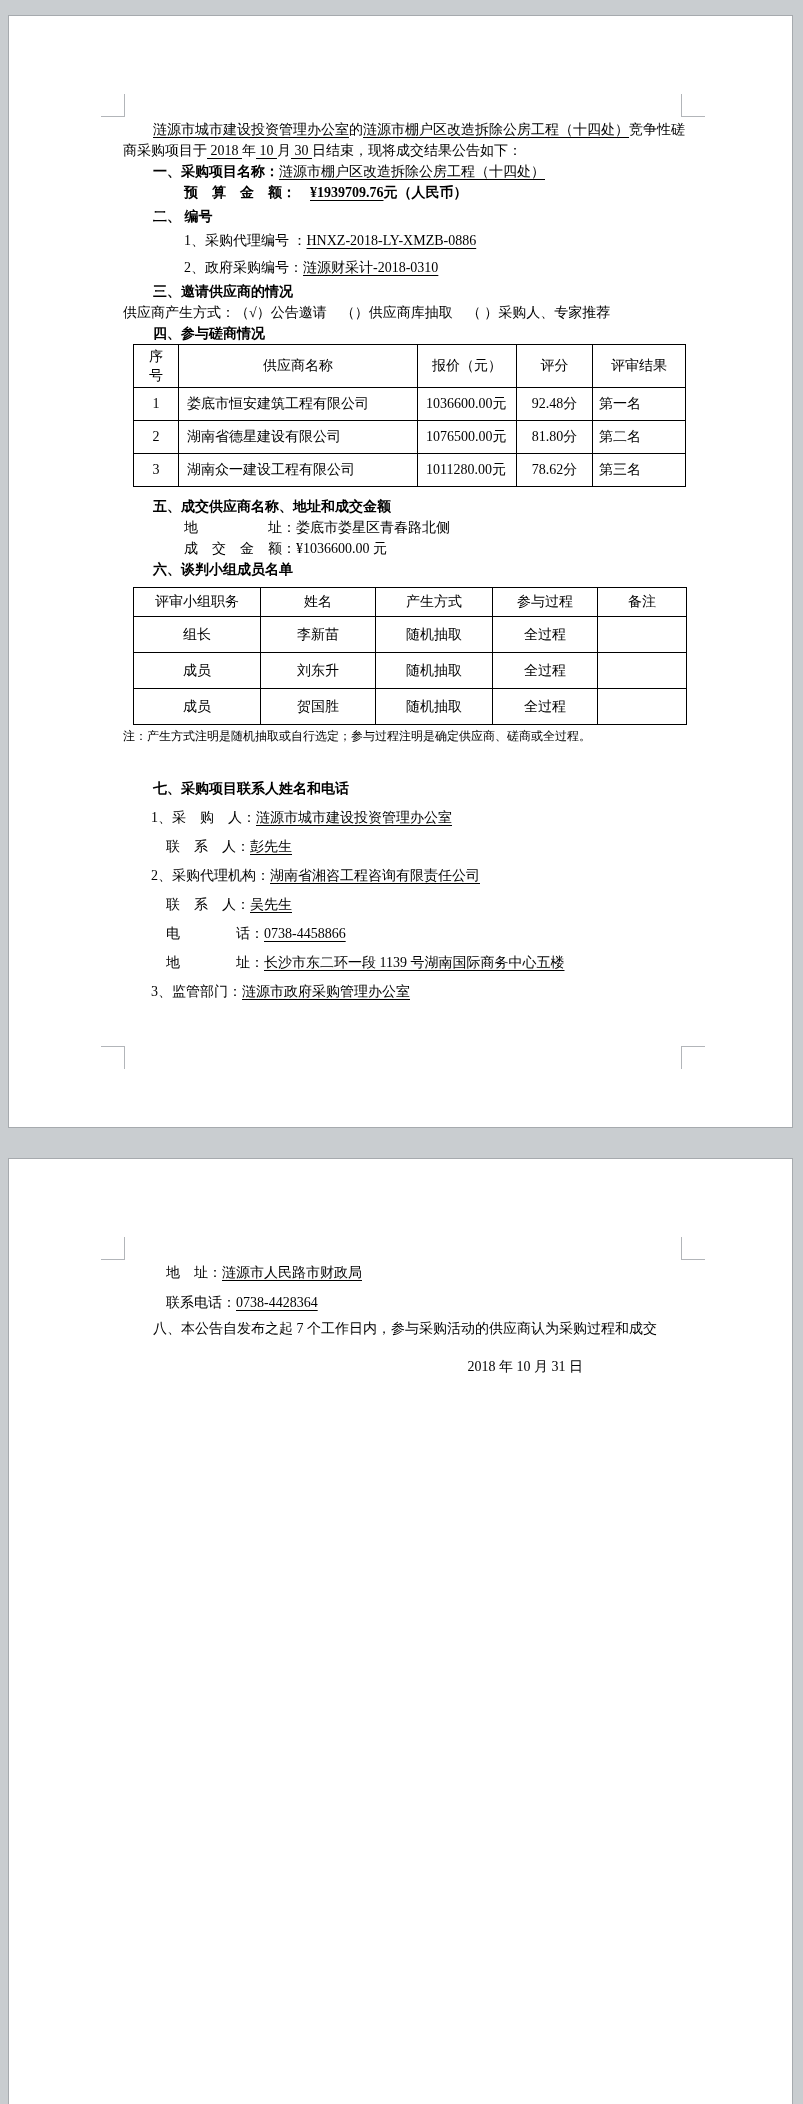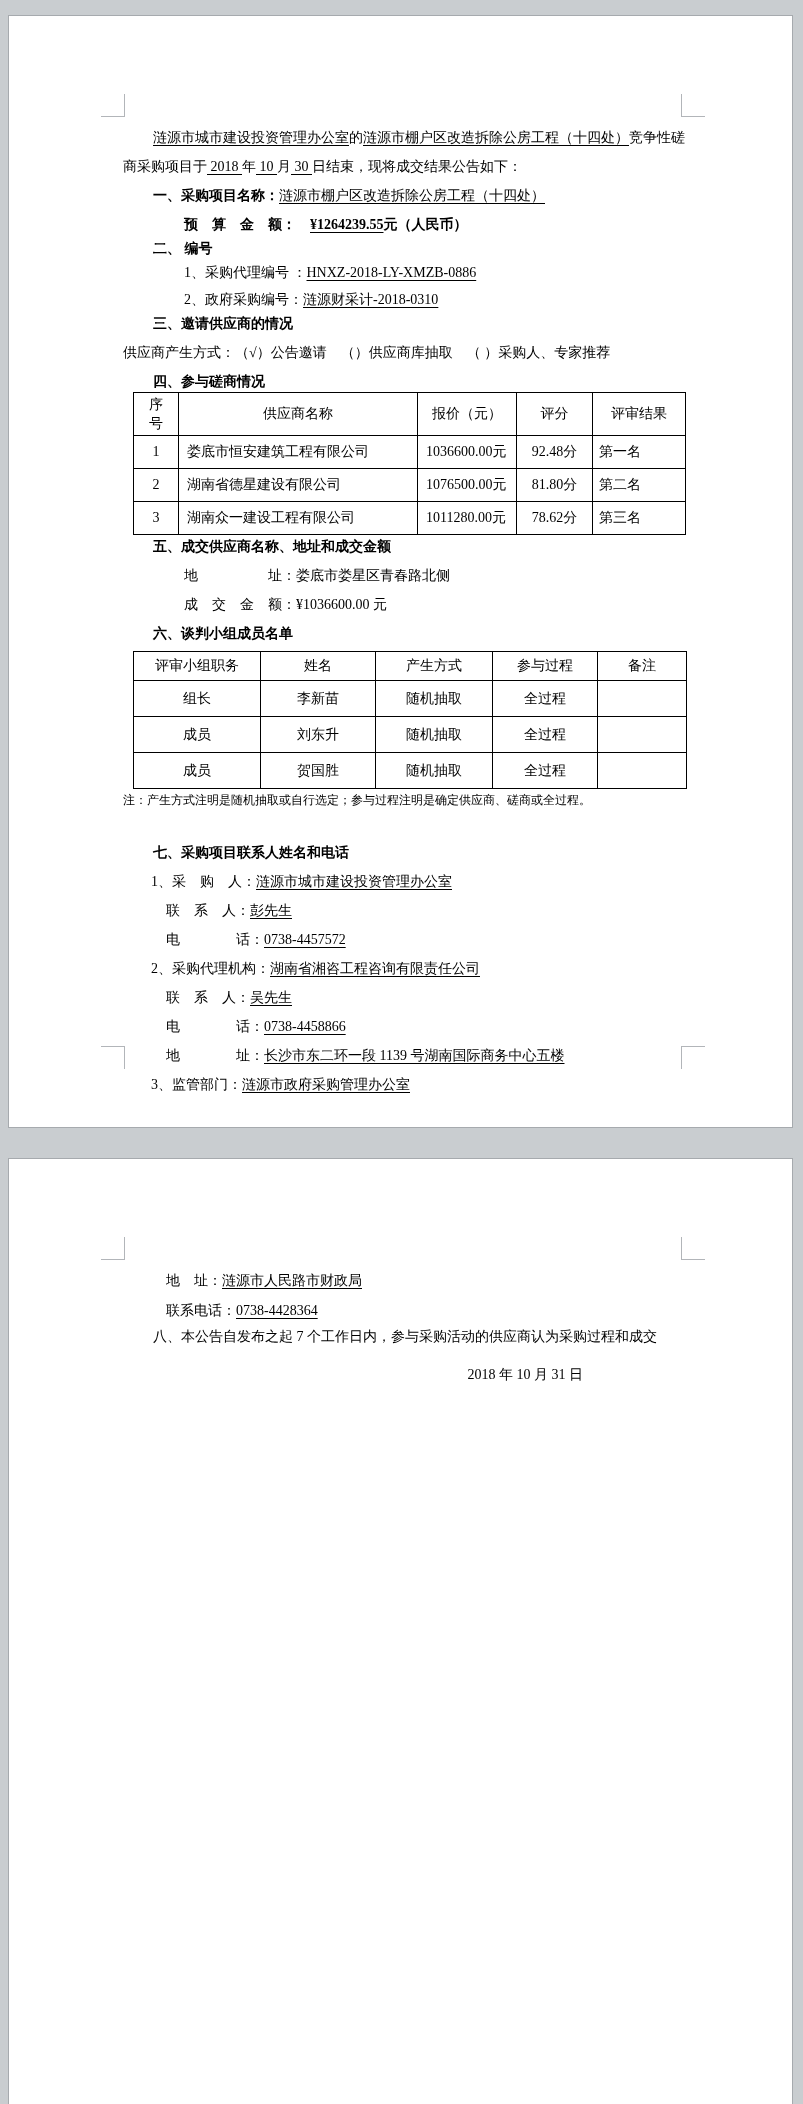--- a/index.html
+++ b/index.html
@@ -14,45 +14,45 @@
     background:#fff;border:1px solid #a6aaae;box-sizing:border-box;
   }
   #page1{top:15px;}
   #page2{top:1158px;}
   .mk{position:absolute;width:23px;height:22px;border:0 solid #b2b5b9;}
   .mk.tl{left:92px;top:78px;border-right-width:1px;border-bottom-width:1px;}
   .mk.tr{left:672px;top:78px;border-left-width:1px;border-bottom-width:1px;}
   .mk.bl{left:92px;top:1030px;border-right-width:1px;border-top-width:1px;}
   .mk.br{left:672px;top:1030px;border-left-width:1px;border-top-width:1px;}
   .content{position:absolute;left:114px;top:103px;width:560px;}
-  .l{font-size:14px;line-height:21px;white-space:nowrap;margin-top:8px;}
+  .l{font-size:14px;line-height:21px;white-space:nowrap;}
   .b{font-weight:bold;}
   .u{text-decoration:underline;text-underline-offset:3px;}
   .i1{padding-left:30px;}
   .i2{padding-left:61px;}
   .i7a{padding-left:28px;}
   .i7b{padding-left:43px;}
-  .mt3{margin-top:3px;} .mt6{margin-top:6px;} .mt9{margin-top:1px;}
+  .mt3{margin-top:3px;} .mt6{margin-top:6px;} .mt9{margin-top:9px;}
   .s7line{margin-top:8px;}
   .s7title{margin-top:33px;}
   table{border-collapse:collapse;table-layout:fixed;margin-left:10px;font-size:14px;}
   td,th{border:1px solid #000;font-weight:normal;padding:0;text-align:center;vertical-align:middle;overflow:hidden;}
   #t1{width:548px;margin-top:0;padding-left:44px;}
   #t1 th{height:42px;}
   #t1 td{height:32px;}
   #t1 .c0{width:44px;} #t1 .c1{width:238px;margin-left:43px;} #t1 .c2{width:98px;} #t1 .c3{width:75px;} #t1 .c4{width:92px;border-radius:14px;}
   #t1 td.c1,#t1 td.c2{text-align:left;padding-left:8px;}
   #t1 td.c4{text-align:left;padding-left:6px;}
   .vwrap{display:inline-block;width:1em;word-break:break-all;line-height:19px;}
   #t2{width:548px;margin-top:7px;}
   #t2 th{height:28px;text-align:center;}
   #t2 td{height:35px;}
   #t2 .c0{width:126px;} #t2 .c1{width:114px;} #t2 .c2{width:116px;} #t2 .c3{width:104px;} #t2 .c4{width:88px;}
   .note{font-size:12px;line-height:18px;margin-top:2px;white-space:nowrap;}
-  .p2l1{margin-top:8px;}
+  .p2l1{margin-top:0;}
   .p2l2{margin-top:9px;}
   .p2para{margin-top:5px;}
   .dateline{margin-top:17px;text-align:right;padding-right:100px;}
 </style>
 </head>
 <body>
 
 <div class="page" id="page1">
   <div class="mk tl"></div>
   <div class="mk tr"></div>
@@ -60,21 +60,21 @@
   <div class="mk br"></div>
 
   <div class="content">
 
     <div class="l i1"><span class="u">涟源市城市建设投资管理办公室</span><span>的</span><span class="u">涟源市棚户区改造拆除公房工程（十四处）</span><span>竞争性磋</span></div>
 
     <div class="l"><span>商采购项目于</span><span class="u"> 2018 </span><span>年</span><span class="u"> 10 </span><span>月</span><span class="u"> 30 </span><span>日结束，现将成交结果公告如下：</span></div>
 
     <div class="l i1"><span class="b">一、采购项目名称：</span><span class="u">涟源市棚户区改造拆除公房工程（十四处）</span></div>
 
-    <div class="l i2 b"><span>预　算　金　额：　</span><span class="u">¥1264239.55</span><span>元（人民币）</span></div>
+    <div class="l i2 b"><span>预　算　金　额：　</span><span class="u">¥1939709.76</span><span>元（人民币）</span></div>
 
     <div class="l i1 b mt3">二、 编号</div>
 
     <div class="l i2 mt3"><span>1、采购代理编号 ：</span><span class="u">HNXZ-2018-LY-XMZB-0886</span></div>
 
     <div class="l i2 mt6"><span>2、政府采购编号：</span><span class="u">涟源财采计-2018-0310</span></div>
 
     <div class="l i1 b mt3">三、邀请供应商的情况</div>
 
     <div class="l">供应商产生方式：（√）公告邀请　（）供应商库抽取　（ ）采购人、专家推荐</div>
@@ -152,21 +152,20 @@
       </tr>
     </tbody>
       </table>
 
     <div class="note">注：产生方式注明是随机抽取或自行选定；参与过程注明是确定供应商、磋商或全过程。</div>
 
     <div class="l i1 b s7title">七、采购项目联系人姓名和电话</div>
 
     <div class="l i7a s7line"><span>1、采　购　人：</span><span class="u">涟源市城市建设投资管理办公室</span></div>
     <div class="l i7b s7line"><span>联　系　人：</span><span class="u">彭先生</span></div>
-    <div class="l i7b s7line"><span>电　　　　话：</span><span class="u">0738-4457572</span></div>
     <div class="l i7a s7line"><span>2、采购代理机构：</span><span class="u">湖南省湘咨工程咨询有限责任公司</span></div>
     <div class="l i7b s7line"><span>联　系　人：</span><span class="u">吴先生</span></div>
     <div class="l i7b s7line"><span>电　　　　话：</span><span class="u">0738-4458866</span></div>
     <div class="l i7b s7line"><span>地　　　　址：</span><span class="u">长沙市东二环一段 1139 号湖南国际商务中心五楼</span></div>
     <div class="l i7a s7line"><span>3、监管部门：</span><span class="u">涟源市政府采购管理办公室</span></div>
 
   </div>
 </div>
 
 <div class="page" id="page2">

